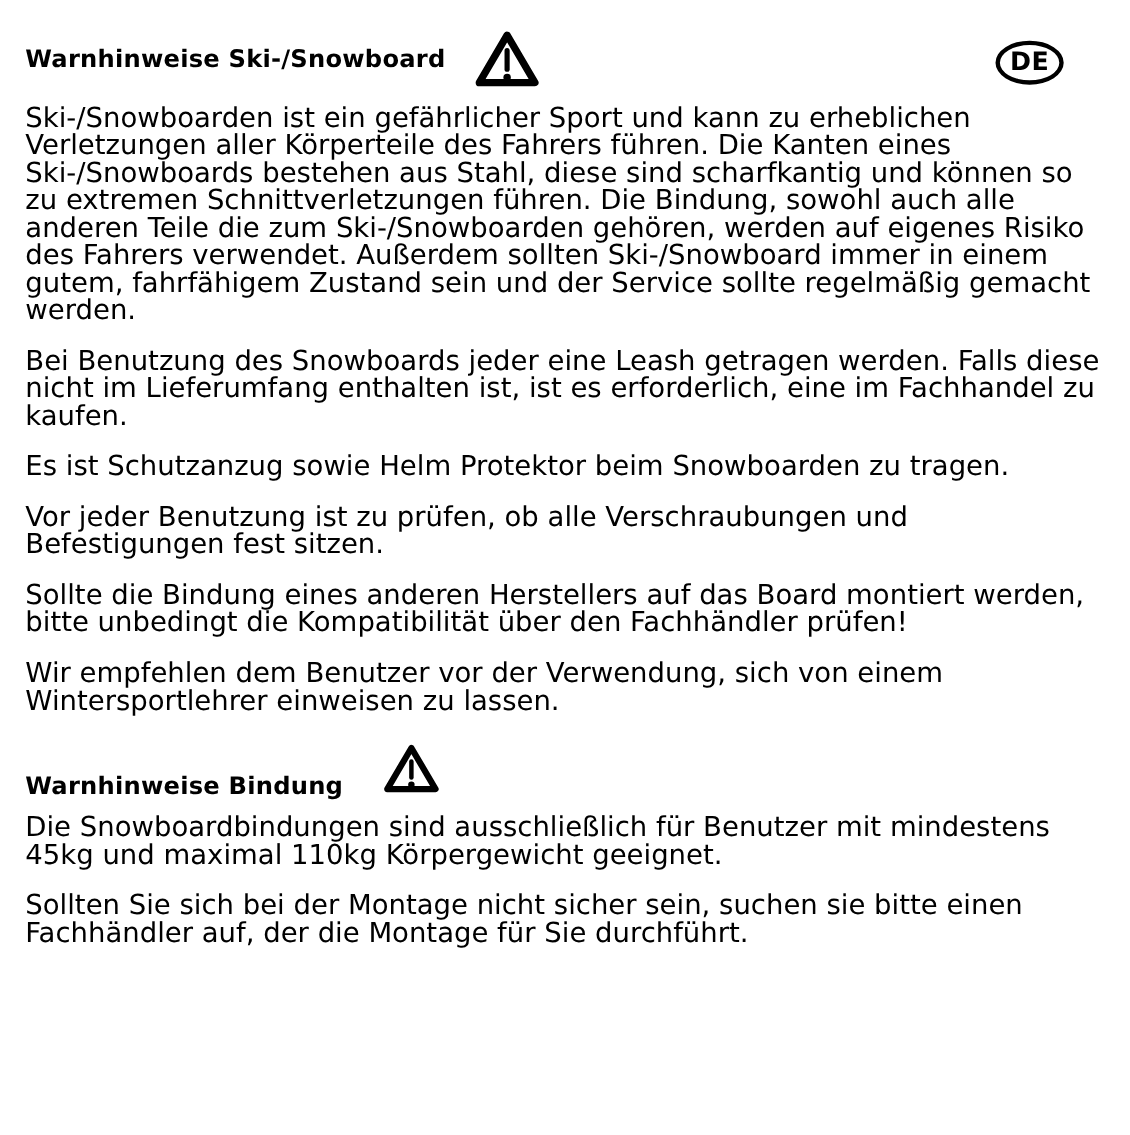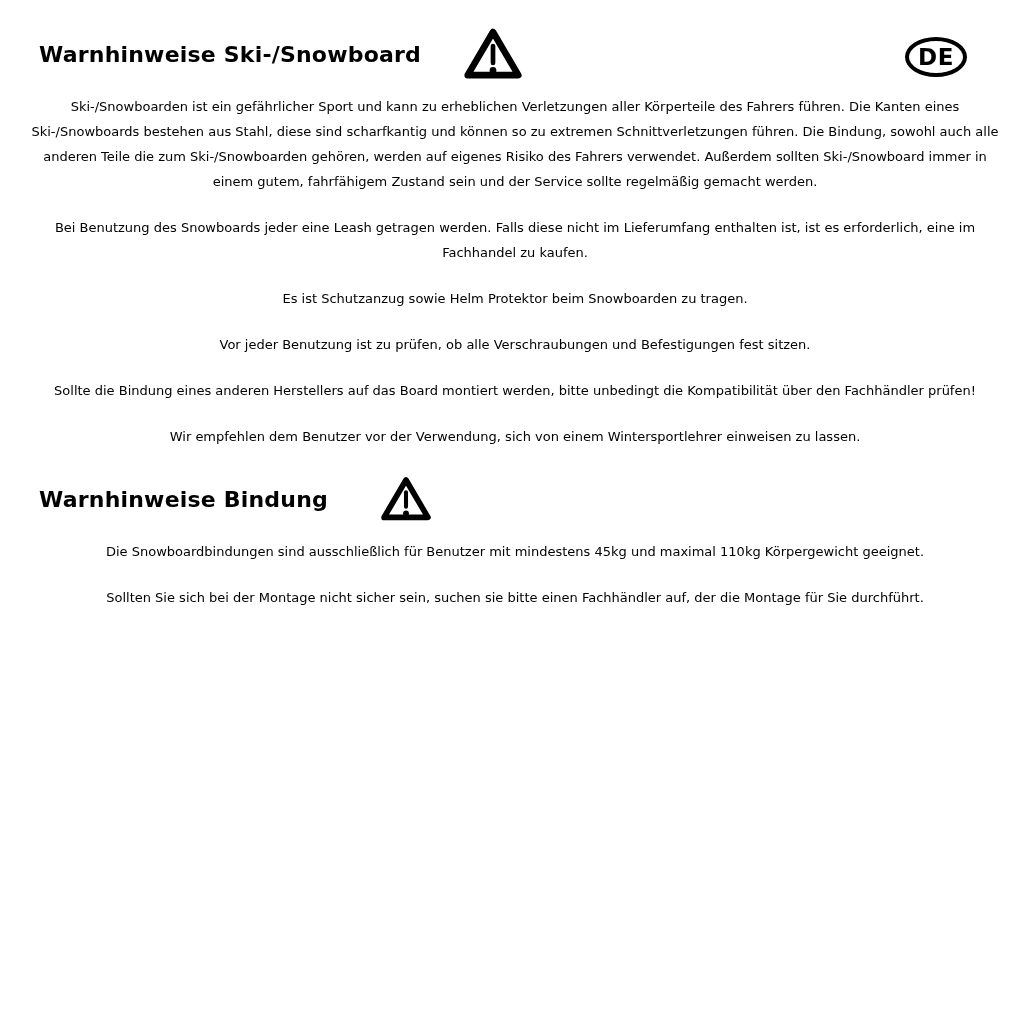--- a/index.html
+++ b/index.html
@@ -21,23 +21,24 @@
   .heading-row {
     display: flex;
     align-items: center;
     gap: 26px;
     height: 58px;
     margin: 0 0 11px 0;
   }
   .heading-row.second {
     margin-top: 9px;
     gap: 36px;
+    align-items: flex-end;
   }
   h1 {
-    margin: 16px;
+    margin: 0;
     font-size: 22px;
     font-weight: bold;
     letter-spacing: 0.2px;
     white-space: nowrap;
   }
   .warn-icon {
     display: inline-flex;
     flex: 0 0 auto;
   }
   .warn-icon svg { display: block; }
@@ -52,24 +53,23 @@
     border-radius: 50% / 50%;
     display: flex;
     align-items: center;
     justify-content: center;
     font-size: 23px;
     font-weight: bold;
     letter-spacing: 0.5px;
   }
   p.body-par {
     margin: 0 0 21px 0;
-    font-size: 13px;
+    font-size: 25px;
     line-height: 25px;
     max-width: 984px;
-    text-align: center;
   }
 </style>
 </head>
 <body>
 
 <div class="page">
 
   <div class="de-badge">
     <span>DE</span>
   </div>

